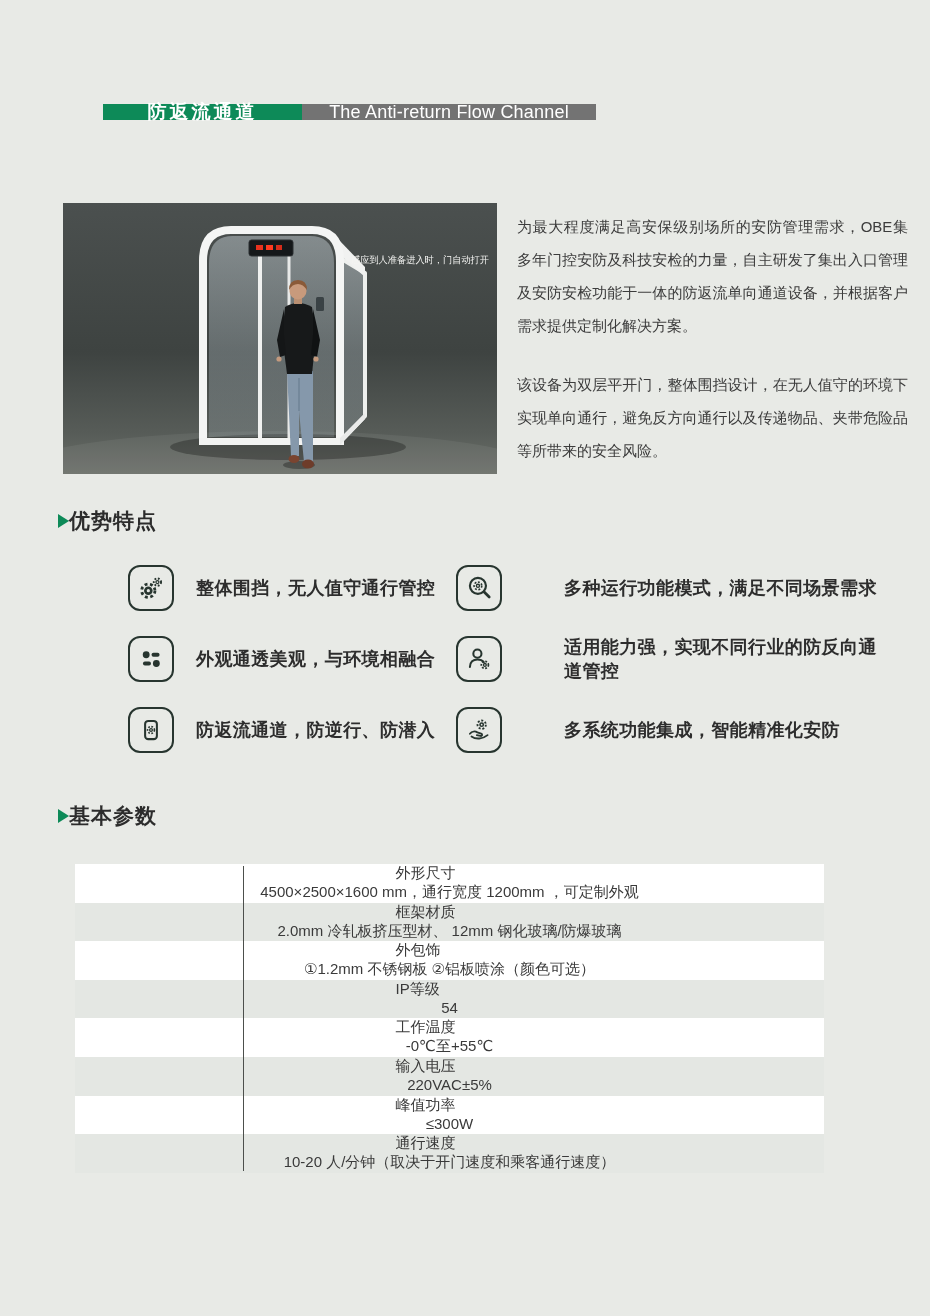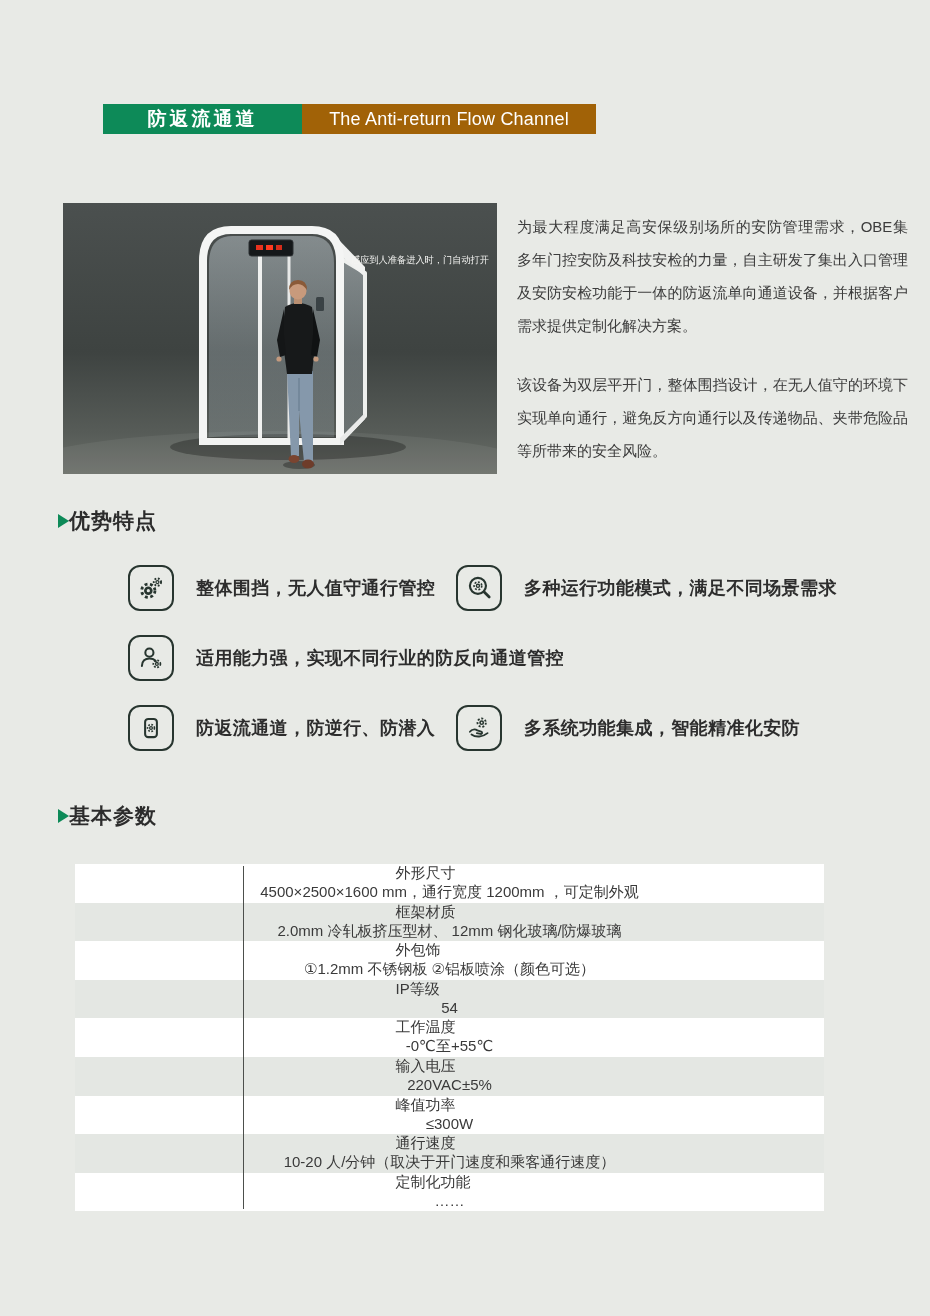--- a/index.html
+++ b/index.html
@@ -4,27 +4,27 @@
 <style>
   * { margin:0; padding:0; box-sizing:border-box; }
   html,body { width:930px; }
   body {
     font-family:"Liberation Sans","DejaVu Sans",sans-serif;
     background:#e8eae6;
   }
   .page { position:relative; width:930px; height:1316px; background:#e8eae6; overflow:hidden; }
 
   
-  .banner { position:absolute; left:60px; top:104px; display:flex; height:30px;padding-left:43px; }
+  .banner { position:absolute; left:60px; top:104px; display:flex; height:16px;padding-left:43px; }
   .banner-zh {
     width:199px; background:#0d8a58; color:#fff; display:flex; align-items:center; justify-content:center;
     font-size:19px; font-weight:bold; letter-spacing:3px;
   }
   .banner-en {
-    width:294px; background:#a16207; color:#fff; display:flex; align-items:center; justify-content:center;
+    width:294px; background:#737373; color:#fff; display:flex; align-items:center; justify-content:center;
     font-size:18px; letter-spacing:0.2px;
   }
 
   
   .product-image { position:absolute; left:63px; top:203px; width:434px; height:271px; display:block; }
   .intro-text {
     position:absolute; left:517px; top:210px; width:391px;
     font-size:15px; line-height:33px; color:#3c3c3c; text-align:justify;
   }
   .intro-text p + p { margin-top:26px; }
@@ -37,21 +37,21 @@
   }
   .section-heading .txt { font-size:21px; font-weight:bold; color:#2c2c2c; letter-spacing:1px; }
   #features-heading { top:507px; }
   #specs-heading { top:802px; }
 
   
   .features { position:absolute; left:128px; top:565px; width:760px; }
   .feat-row { display:flex; margin-bottom:24px; }
   .feat { display:flex; align-items:center; }
   .feat.col1 { width:328px; }
-  .feat.col2 { flex:1; }
+  .feat.col2 { flex:1;gap:40px; }
   .icon-box {
     width:46px; height:46px; border:2px solid #27352f; border-radius:12px;
     display:flex; align-items:center; justify-content:center; flex-shrink:0;
   }
   .feat .label { margin-left:22px; font-size:18px; font-weight:600; color:#2d2d2d; letter-spacing:0.4px; }
 
   
   .spec-table { position:absolute; left:75px; top:864px; width:749px; }
   .spec-row { display:flex; align-items:center; height:38.6px;flex-direction:column; }
   .spec-row:nth-child(odd) { background:#ffffff; }
@@ -164,20 +164,31 @@
             <line x1="18.6" y1="17.6" x2="23.5" y2="22.5" stroke="#27352f" stroke-width="2.6" stroke-linecap="round"></line>
             <circle cx="13" cy="12" r="3.6" fill="none" stroke="#27352f" stroke-width="1.5" stroke-dasharray="1.8 1.5"></circle>
             <circle cx="13" cy="12" r="2.1" fill="#27352f"></circle>
             <circle cx="13" cy="12" r="0.8" fill="#e8eae6"></circle>
           </svg>
         </span>
         <span class="label">多种运行功能模式，满足不同场景需求</span>
       </div>
     </div>
     <div class="feat-row">
+      <div class="feat col1">
+        <span class="icon-box">
+          <svg width="30" height="30" viewBox="0 0 28 28">
+            <circle cx="9.5" cy="10" r="3.2" fill="#27352f"></circle>
+            <rect x="14.5" y="8.2" width="7.5" height="3.6" rx="1.8" fill="#27352f"></rect>
+            <rect x="6.5" y="16.4" width="7.5" height="3.6" rx="1.8" fill="#27352f"></rect>
+            <circle cx="19" cy="18.2" r="3.2" fill="#27352f"></circle>
+          </svg>
+        </span>
+        <span class="label">外观通透美观，与环境相融合</span>
+      </div>
       <div class="feat col2">
         <span class="icon-box">
           <svg width="30" height="30" viewBox="0 0 28 28">
             <circle cx="12.5" cy="9" r="3.8" fill="none" stroke="#27352f" stroke-width="1.9"></circle>
             <path d="M5.5,21.5 C5.5,16.8 8.6,14.4 12.5,14.4 C15,14.4 17.2,15.3 18.5,17" fill="none" stroke="#27352f" stroke-width="1.9" stroke-linecap="round"></path>
             <circle cx="19.5" cy="19.5" r="3.3" fill="none" stroke="#27352f" stroke-width="1.6" stroke-dasharray="1.7 1.4"></circle>
             <circle cx="19.5" cy="19.5" r="1.9" fill="#27352f"></circle>
             <circle cx="19.5" cy="19.5" r="0.7" fill="#e8eae6"></circle>
           </svg>
         </span>
@@ -242,20 +253,16 @@
       <span class="spec-value">220VAC±5%</span>
     </div>
     <div class="spec-row">
       <span class="spec-label">峰值功率</span>
       <span class="spec-value">≤300W</span>
     </div>
     <div class="spec-row">
       <span class="spec-label">通行速度</span>
       <span class="spec-value">10-20 人/分钟（取决于开门速度和乘客通行速度）</span>
     </div>
-    <div class="spec-row">
-      <span class="spec-label">定制化功能</span>
-      <span class="spec-value">……</span>
-    </div>
     <div class="spec-divider"></div>
   </div>
 
 </div>
 
 </body></html>

